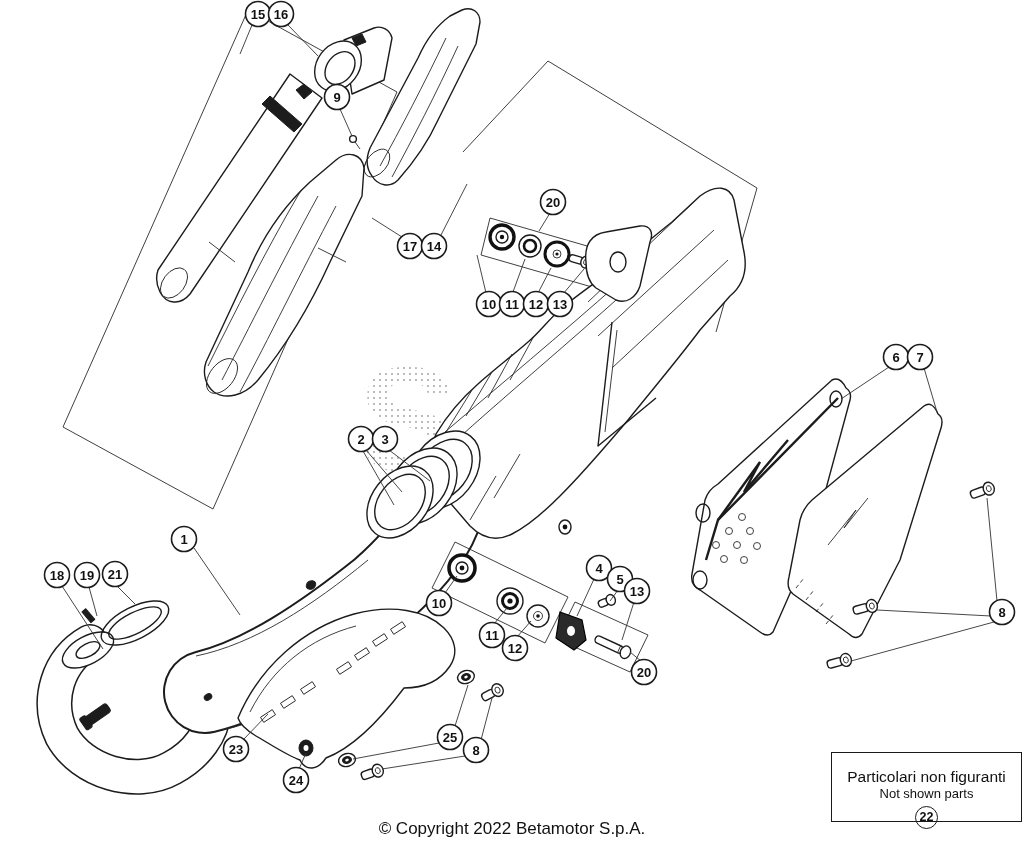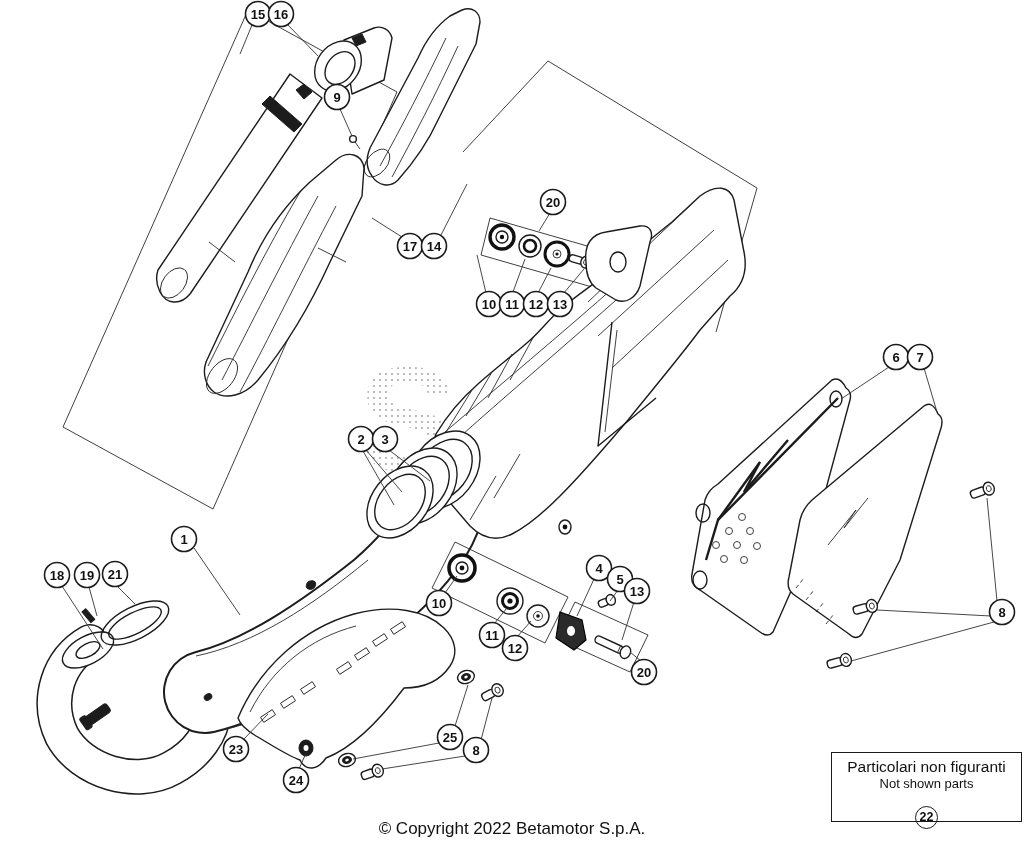--- a/index.html
+++ b/index.html
@@ -11,23 +11,23 @@
   .pd  {fill:#1c1c1c;stroke:#1c1c1c;stroke-width:1;stroke-linejoin:round;}
   .t   {fill:none;stroke:#1c1c1c;stroke-width:1.4;stroke-linejoin:round;}
   .t2  {fill:none;stroke:#1c1c1c;stroke-width:2.4;}
   .thin{fill:none;stroke:#2a2a2a;stroke-width:.9;}
   .lead{fill:none;stroke:#333;stroke-width:.9;}
   .co circle{fill:#fff;stroke:#1c1c1c;stroke-width:1.6;}
   .co text{font:700 13px "Liberation Sans",sans-serif;fill:#111;text-anchor:middle;}
   
   .legend{position:absolute;left:831px;top:752px;width:189px;height:68px;
           border:1.5px solid #1a1a1a;text-align:center;color:#111;}
-  .legend .l1{margin-top:5px;font-size:15.5px;}
+  .legend .l1{margin-top:15px;font-size:15.5px;}
   .legend .l2{font-size:13px;}
-  .legend .bub{display:inline-block;width:21px;height:21px;margin-top:15px;border:1.5px solid #1a1a1a;
+  .legend .bub{display:inline-block;width:21px;height:21px;margin-top:5px;border:1.5px solid #1a1a1a;
           border-radius:50%;font:700 12.5px/21px "Liberation Sans",sans-serif;}
   .copyright{position:absolute;left:0;right:0;top:819px;text-align:center;
           font-size:17px;color:#111;}
 </style>
 </head>
 <body>
 
 <div class="stage">
 
 <svg width="1024" height="843" viewBox="0 0 1024 843">

